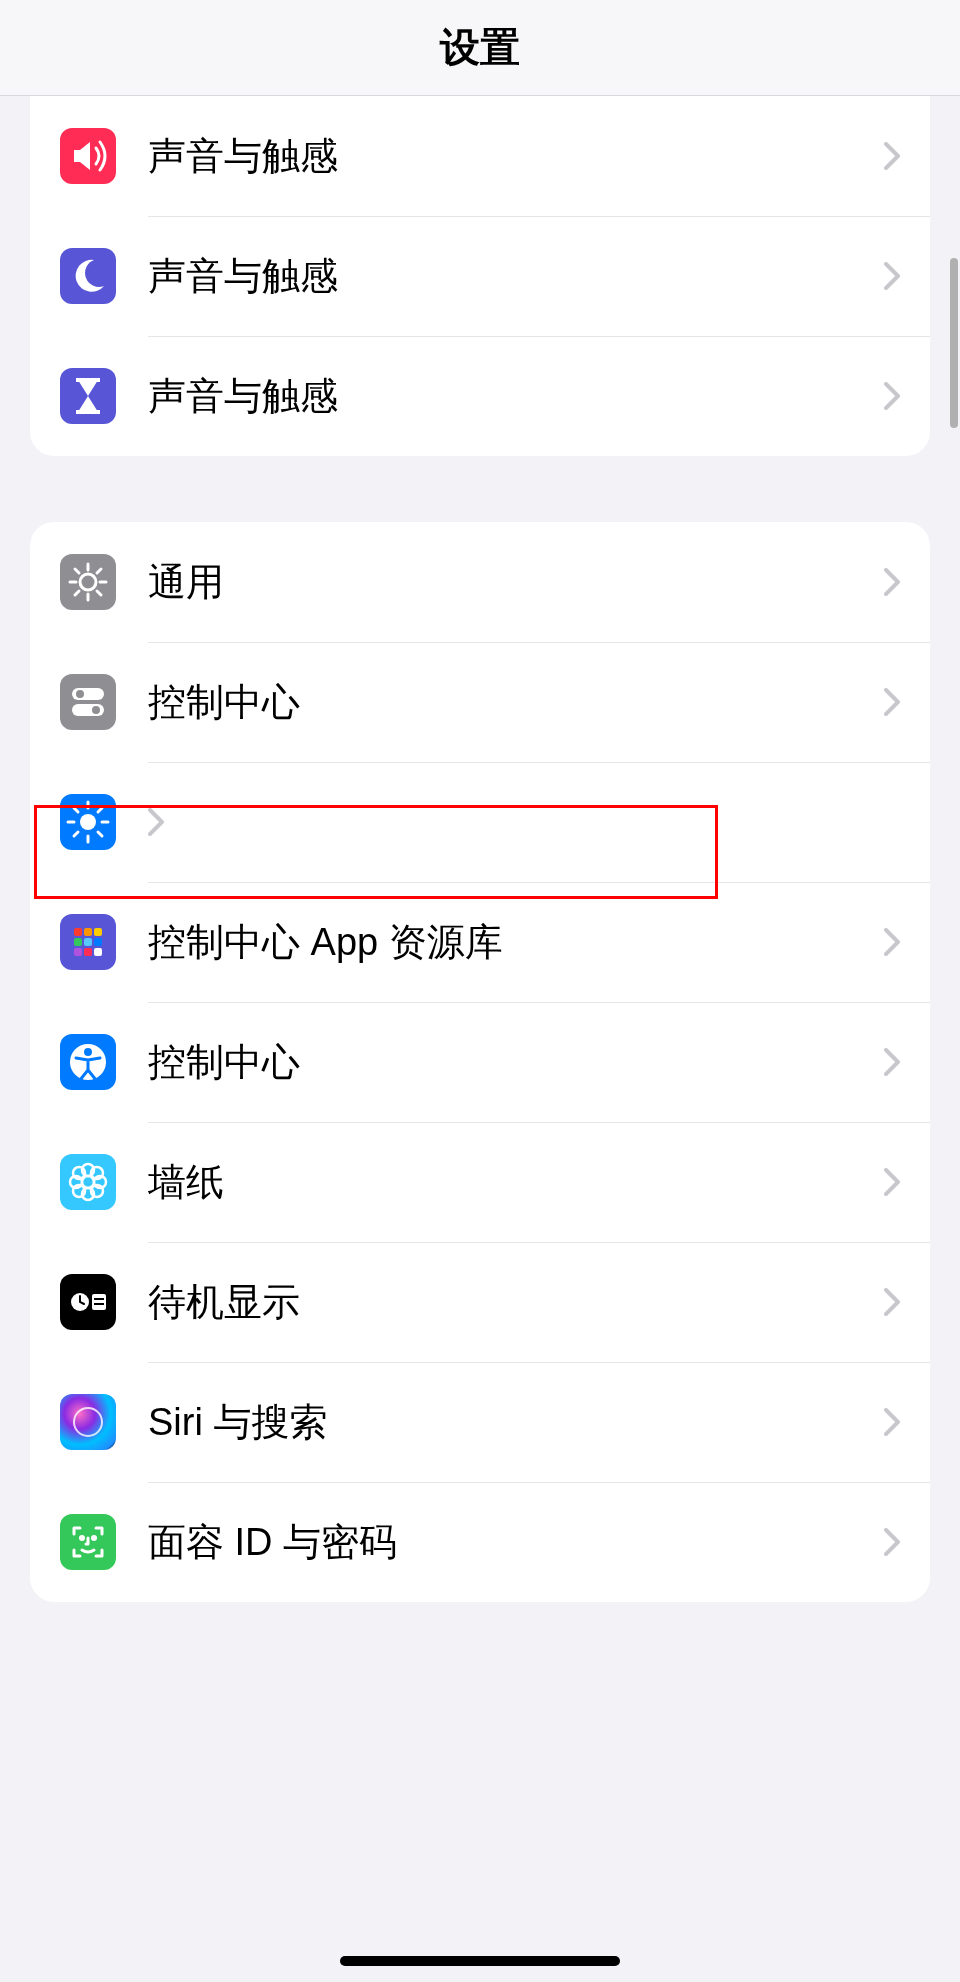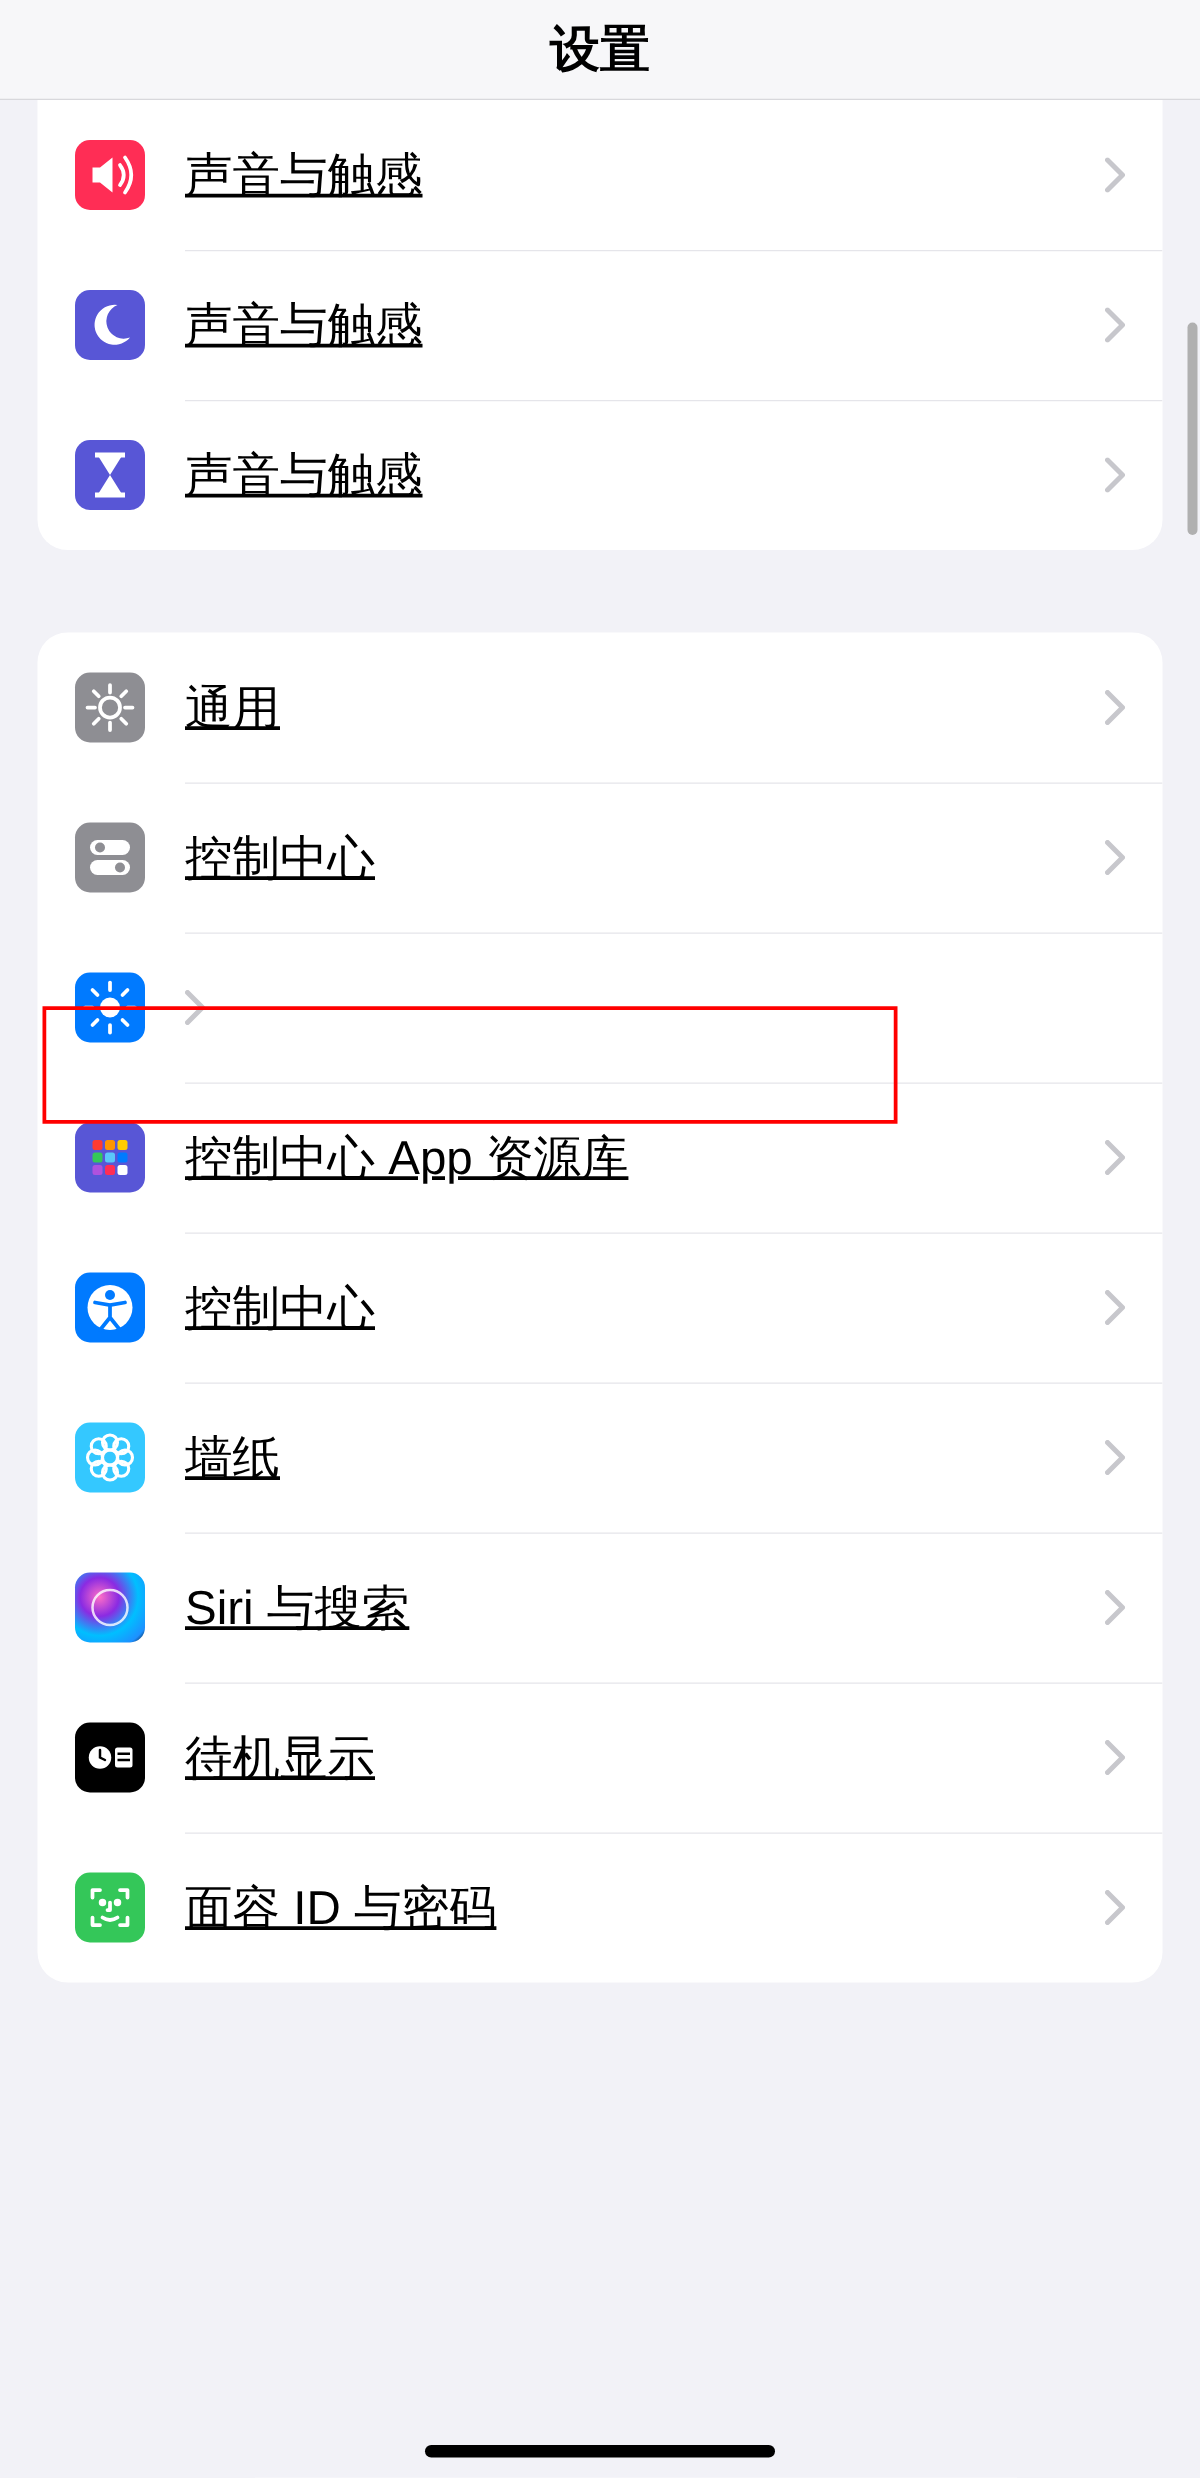--- a/index.html
+++ b/index.html
@@ -1,25 +1,25 @@
 <!DOCTYPE html>
 <html><head>
 <meta charset="utf-8">
 <style>
   * { margin: 0; padding: 0; box-sizing: border-box; }
   html, body { width: 960px; height: 1982px; font-family: -apple-system, "PingFang SC", "Helvetica Neue", sans-serif; background: #f2f2f7; overflow: hidden; position: relative; }
-  .header { height: 80px; display: flex; align-items: center; justify-content: center; background: #f7f7f9; border-bottom: 1px solid #d8d8dc; }
+  .header { height: 96px; display: flex; align-items: center; justify-content: center; background: #f7f7f9; border-bottom: 1px solid #d8d8dc; }
   .header-title { font-size: 40px; font-weight: 600; color: #000; }
   .content { padding: 0 30px; }
   .group { background: #fff; border-radius: 24px; overflow: hidden; margin-bottom: 66px; }
   .group.first { border-top-left-radius: 0; border-top-right-radius: 0; margin-top: 0; }
   .row { display: flex; align-items: center; height: 120px; padding: 0 30px 0 30px; position: relative; }
   .row + .row::before { content: ""; position: absolute; top: 0; left: 118px; right: 0; height: 1px; background: #e5e5ea; }
   .icon-wrap { width: 56px; height: 56px; border-radius: 12px; display: flex; align-items: center; justify-content: center; flex-shrink: 0; margin-right: 32px; }
-  .label { font-size: 38px; color: #000; flex: 1; text-decoration: underline; }
+  .label { font-size: 38px; color: #000; flex: 1; }
   .chevron { width: 16px; height: 28px; flex-shrink: 0; }
   .chevron svg { display: block; }
   .highlight-box { position: absolute; border: 3px solid #ff0000; pointer-events: none; }
   .arrow-svg { position: absolute; pointer-events: none; }
   .scrollbar { position: absolute; right: 2px; top: 258px; width: 8px; height: 170px; background: #b0b0b0; border-radius: 4px; }
   .home-indicator { position: absolute; bottom: 16px; left: 50%; transform: translateX(-50%); width: 280px; height: 10px; background: #000; border-radius: 6px; }
   .siri-icon { background: radial-gradient(circle at 35% 35%, #ff6ec7 0%, #8a2be2 30%, #00bfff 60%, #1e90ff 85%, #000 100%); }
 </style>
 </head>
 <body>
@@ -180,43 +180,43 @@
           </svg>
         </div>
         <div class="label">墙纸</div>
         <div class="chevron">
           <svg viewBox="0 0 16 28">
             <polyline points="2,2 14,14 2,26" fill="none" stroke="#c7c7cc" stroke-width="4" stroke-linecap="round" stroke-linejoin="round"></polyline>
           </svg>
         </div>
       </div>
       <div class="row">
-        <div class="icon-wrap siri-icon">
-          <svg viewBox="0 0 56 56">
-            <circle cx="28" cy="28" r="14" fill="none" stroke="rgba(255,255,255,0.8)" stroke-width="2"></circle>
-          </svg>
-        </div>
-        <div class="label">Siri 与搜索</div>
-        <div class="chevron">
-          <svg viewBox="0 0 16 28">
-            <polyline points="2,2 14,14 2,26" fill="none" stroke="#c7c7cc" stroke-width="4" stroke-linecap="round" stroke-linejoin="round"></polyline>
-          </svg>
-        </div>
-      </div>
-      <div class="row">
         <div class="icon-wrap" style="background: rgb(0, 0, 0);">
           <svg viewBox="0 0 56 56">
             <circle cx="20" cy="28" r="9" fill="white"></circle>
             <path d="M20 22 V28 L24 30" stroke="#000" stroke-width="2" fill="none" stroke-linecap="round"></path>
             <rect x="32" y="20" width="14" height="16" rx="2" fill="white"></rect>
             <line x1="34" y1="25" x2="44" y2="25" stroke="#000" stroke-width="2"></line>
             <line x1="34" y1="30" x2="44" y2="30" stroke="#000" stroke-width="2"></line>
           </svg>
         </div>
         <div class="label">待机显示</div>
+        <div class="chevron">
+          <svg viewBox="0 0 16 28">
+            <polyline points="2,2 14,14 2,26" fill="none" stroke="#c7c7cc" stroke-width="4" stroke-linecap="round" stroke-linejoin="round"></polyline>
+          </svg>
+        </div>
+      </div>
+      <div class="row">
+        <div class="icon-wrap siri-icon">
+          <svg viewBox="0 0 56 56">
+            <circle cx="28" cy="28" r="14" fill="none" stroke="rgba(255,255,255,0.8)" stroke-width="2"></circle>
+          </svg>
+        </div>
+        <div class="label">Siri 与搜索</div>
         <div class="chevron">
           <svg viewBox="0 0 16 28">
             <polyline points="2,2 14,14 2,26" fill="none" stroke="#c7c7cc" stroke-width="4" stroke-linecap="round" stroke-linejoin="round"></polyline>
           </svg>
         </div>
       </div>
       <div class="row">
         <div class="icon-wrap" style="background: rgb(52, 199, 89);">
           <svg viewBox="0 0 56 56">
             <g stroke="white" stroke-width="3" fill="none" stroke-linecap="round" stroke-linejoin="round">

